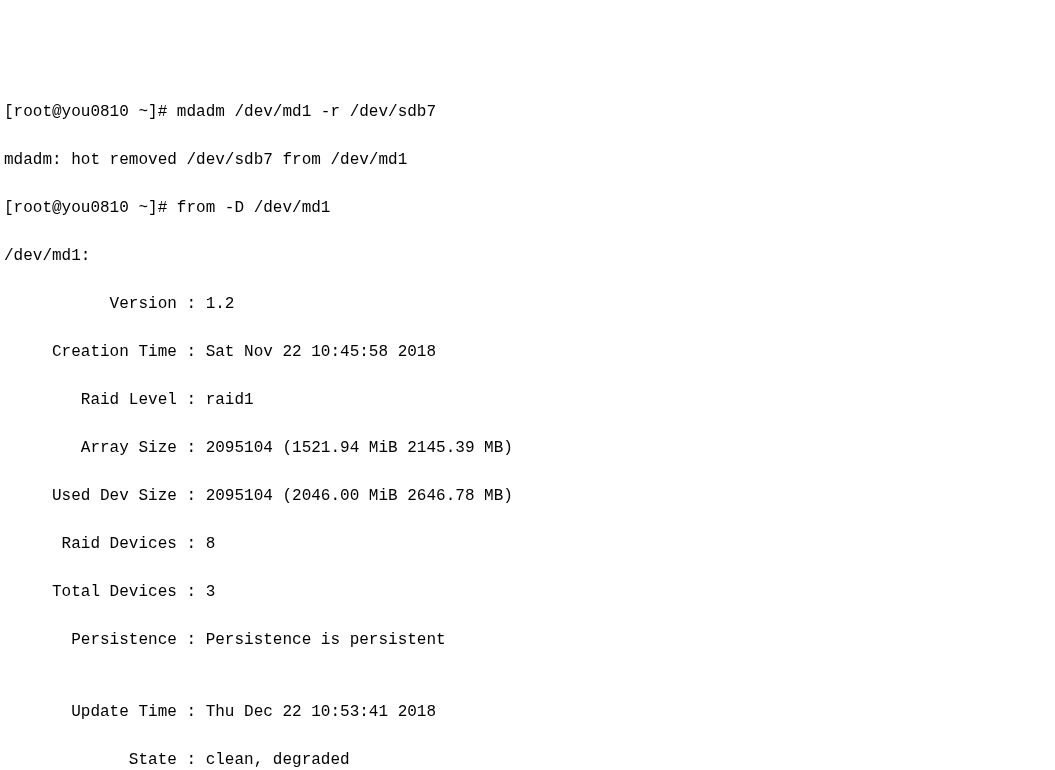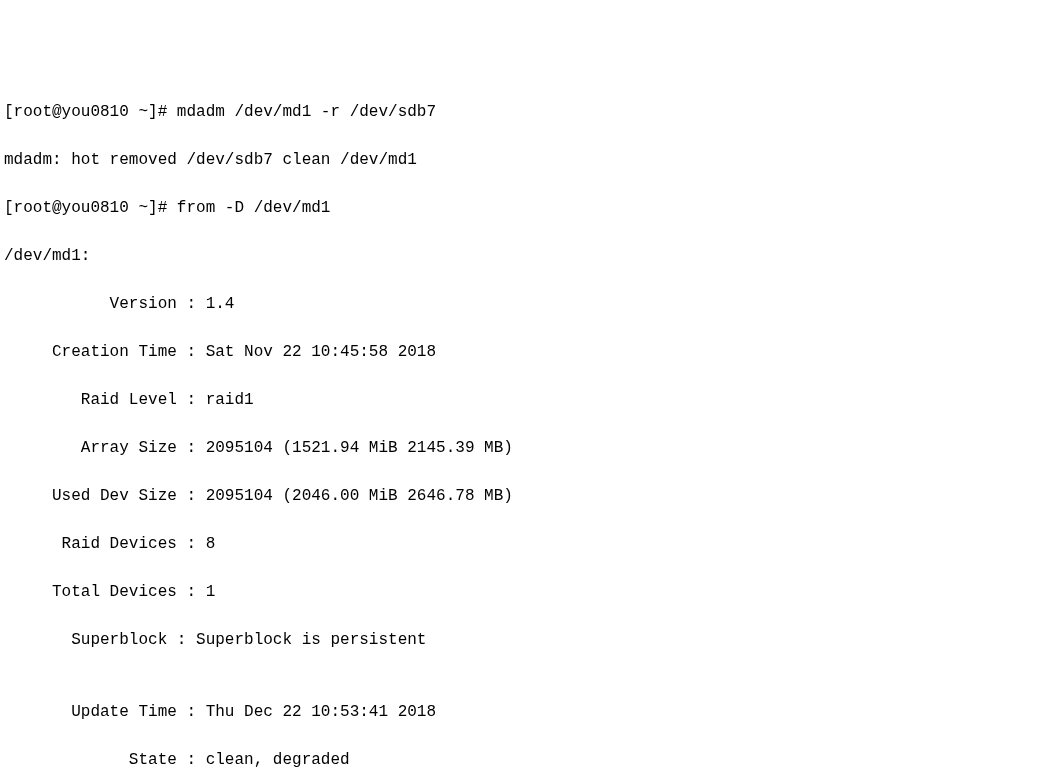--- a/index.html
+++ b/index.html
@@ -13,31 +13,31 @@
       line-height: 1.5;
     }
     .line { display: block; font-family: Liberation Mono, monospace; }
   </style>
 </head>
 <body>
 
 
 
 <span class="line">[root@you0810 ~]# mdadm /dev/md1 -r /dev/sdb7</span>
-<span class="line">mdadm: hot removed /dev/sdb7 clean /dev/md1</span>
+<span class="line">mdadm: hot removed /dev/sdb7 from /dev/md1</span>
 <span class="line">[root@you0810 ~]# from -D /dev/md1</span>
 <span class="line">/dev/md1:</span>
-<span class="line">           Version : 1.4</span>
+<span class="line">           Version : 1.2</span>
 <span class="line">     Creation Time : Sat Nov 22 10:45:58 2018</span>
 <span class="line">        Raid Level : raid1</span>
 <span class="line">        Array Size : 2095104 (1521.94 MiB 2145.39 MB)</span>
 <span class="line">     Used Dev Size : 2095104 (2046.00 MiB 2646.78 MB)</span>
 <span class="line">      Raid Devices : 8</span>
-<span class="line">     Total Devices : 1</span>
-<span class="line">       Superblock : Superblock is persistent</span>
+<span class="line">     Total Devices : 3</span>
+<span class="line">       Persistence : Persistence is persistent</span>
 <span class="line"></span>
 <span class="line">       Update Time : Thu Dec 22 10:53:41 2018</span>
 <span class="line">             State : clean, degraded</span>
 
 
 
 
 <span class="line"></span>
 
 <span class="line"></span>

